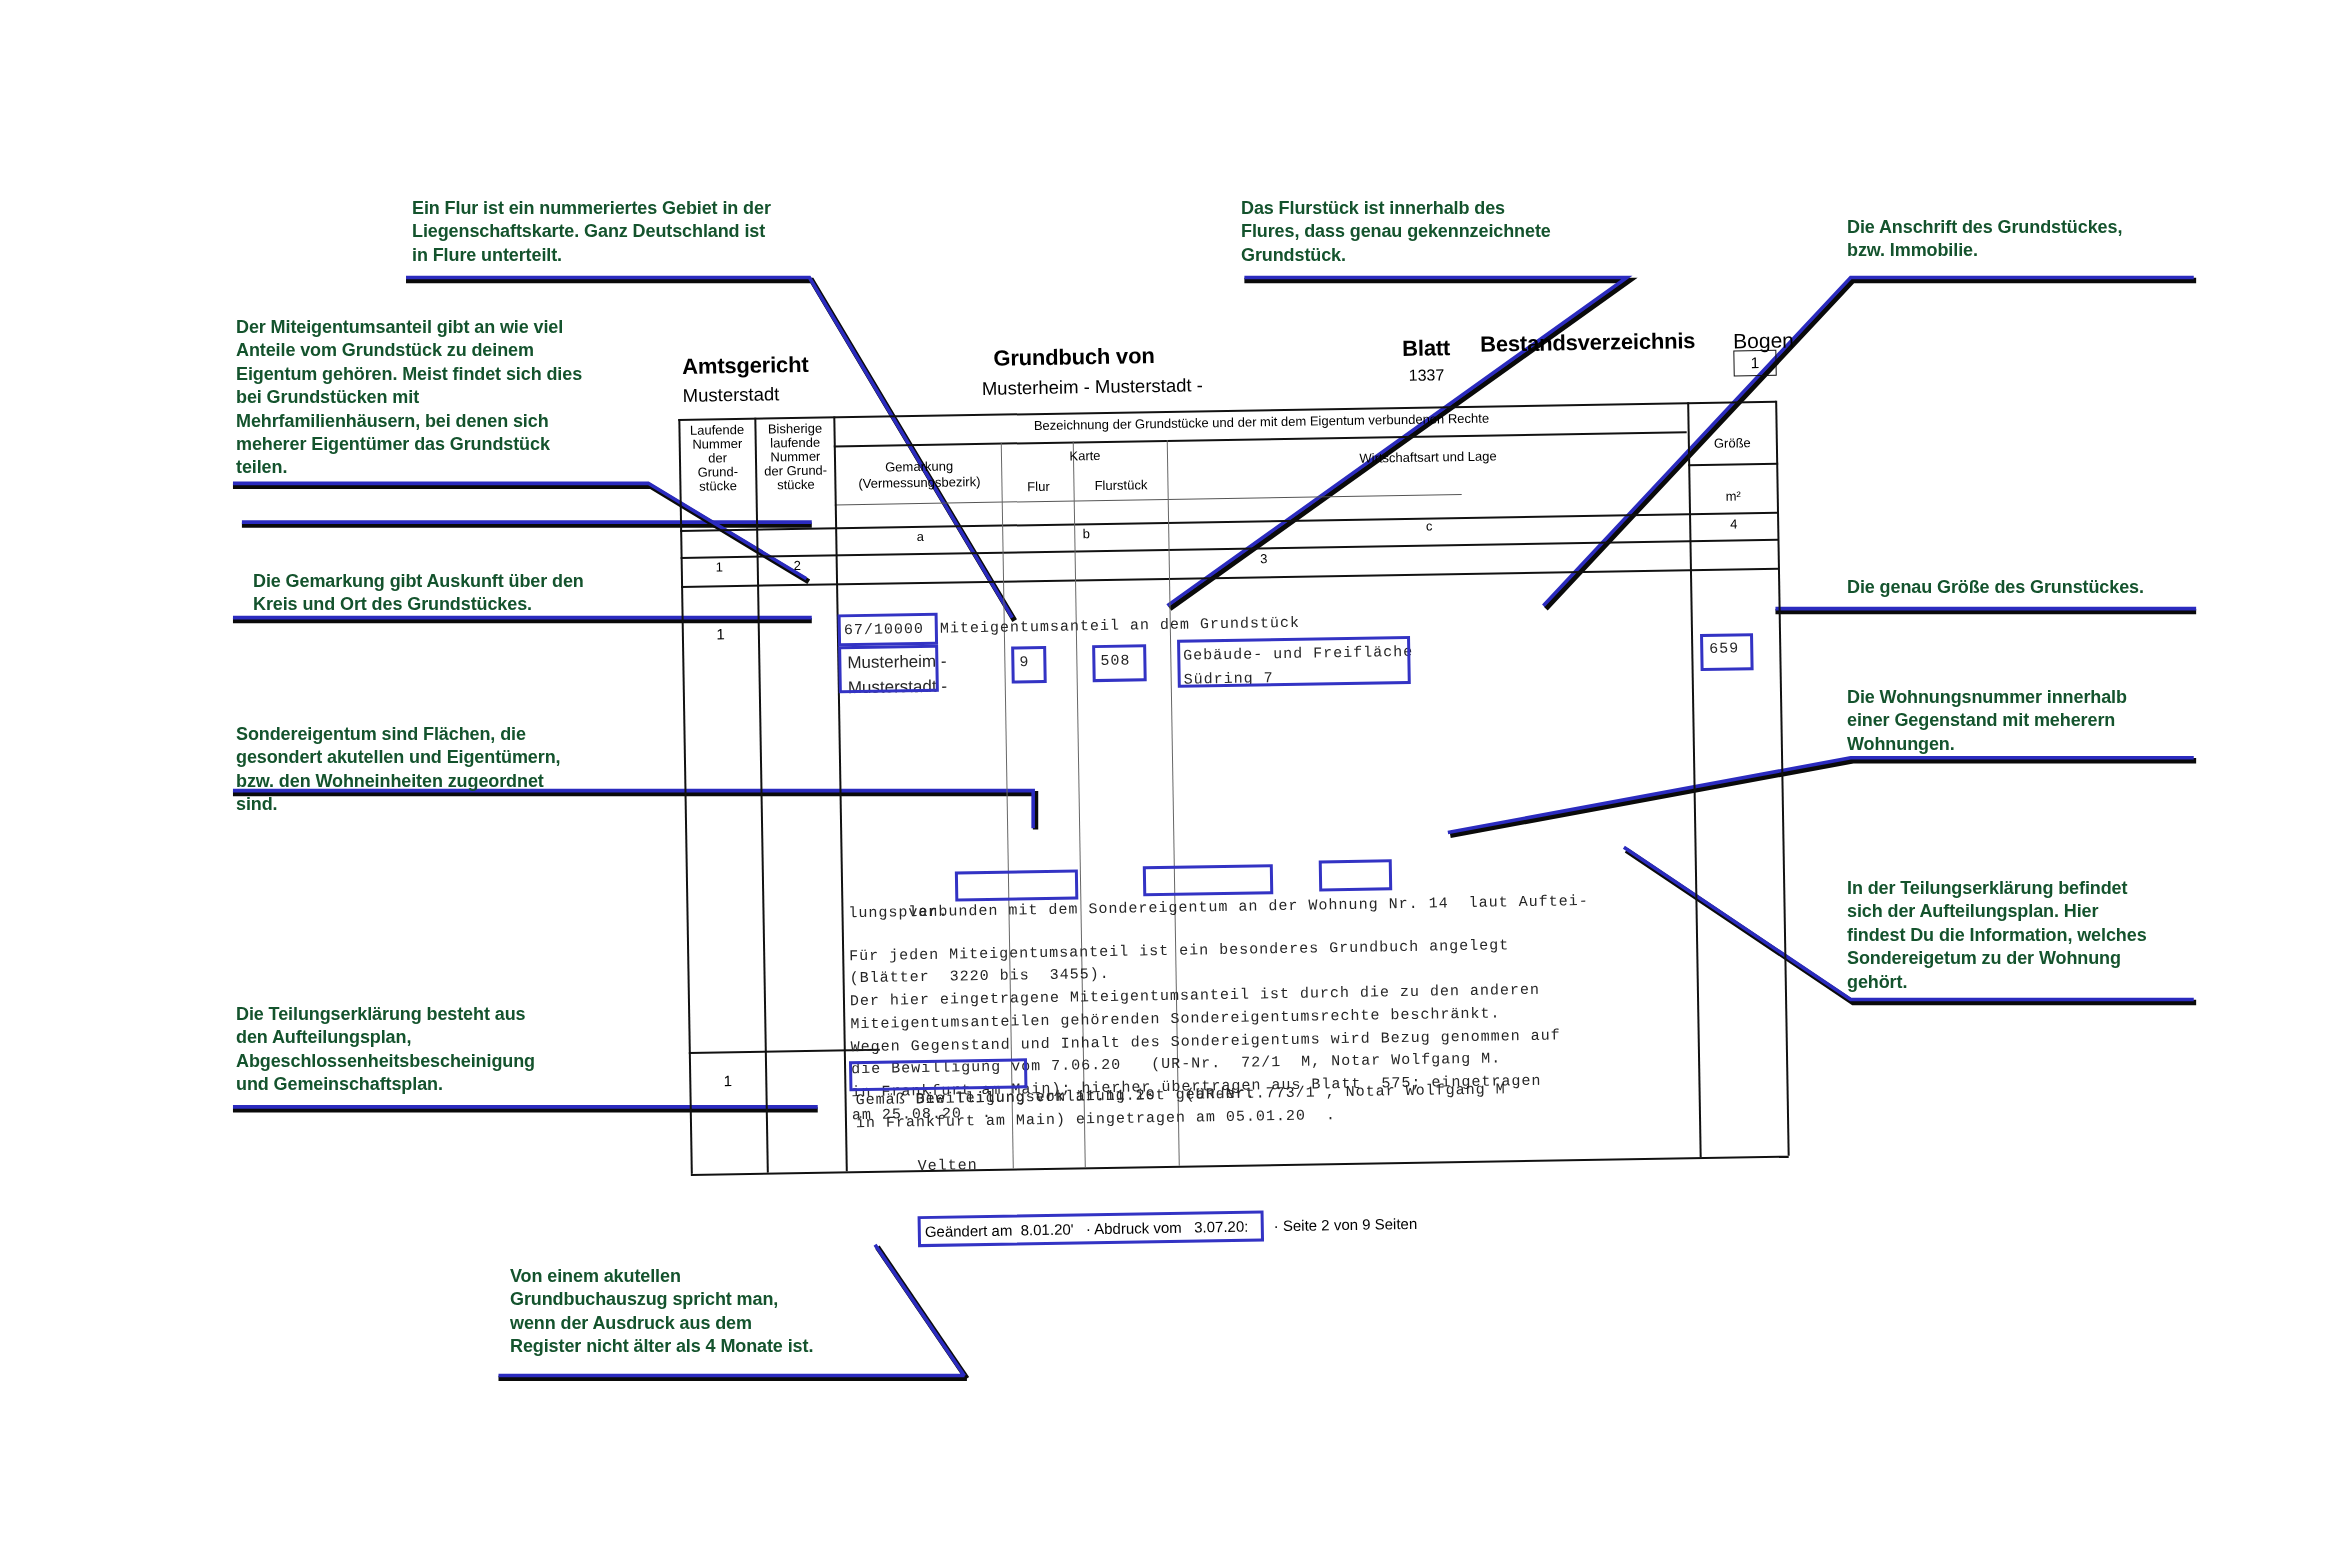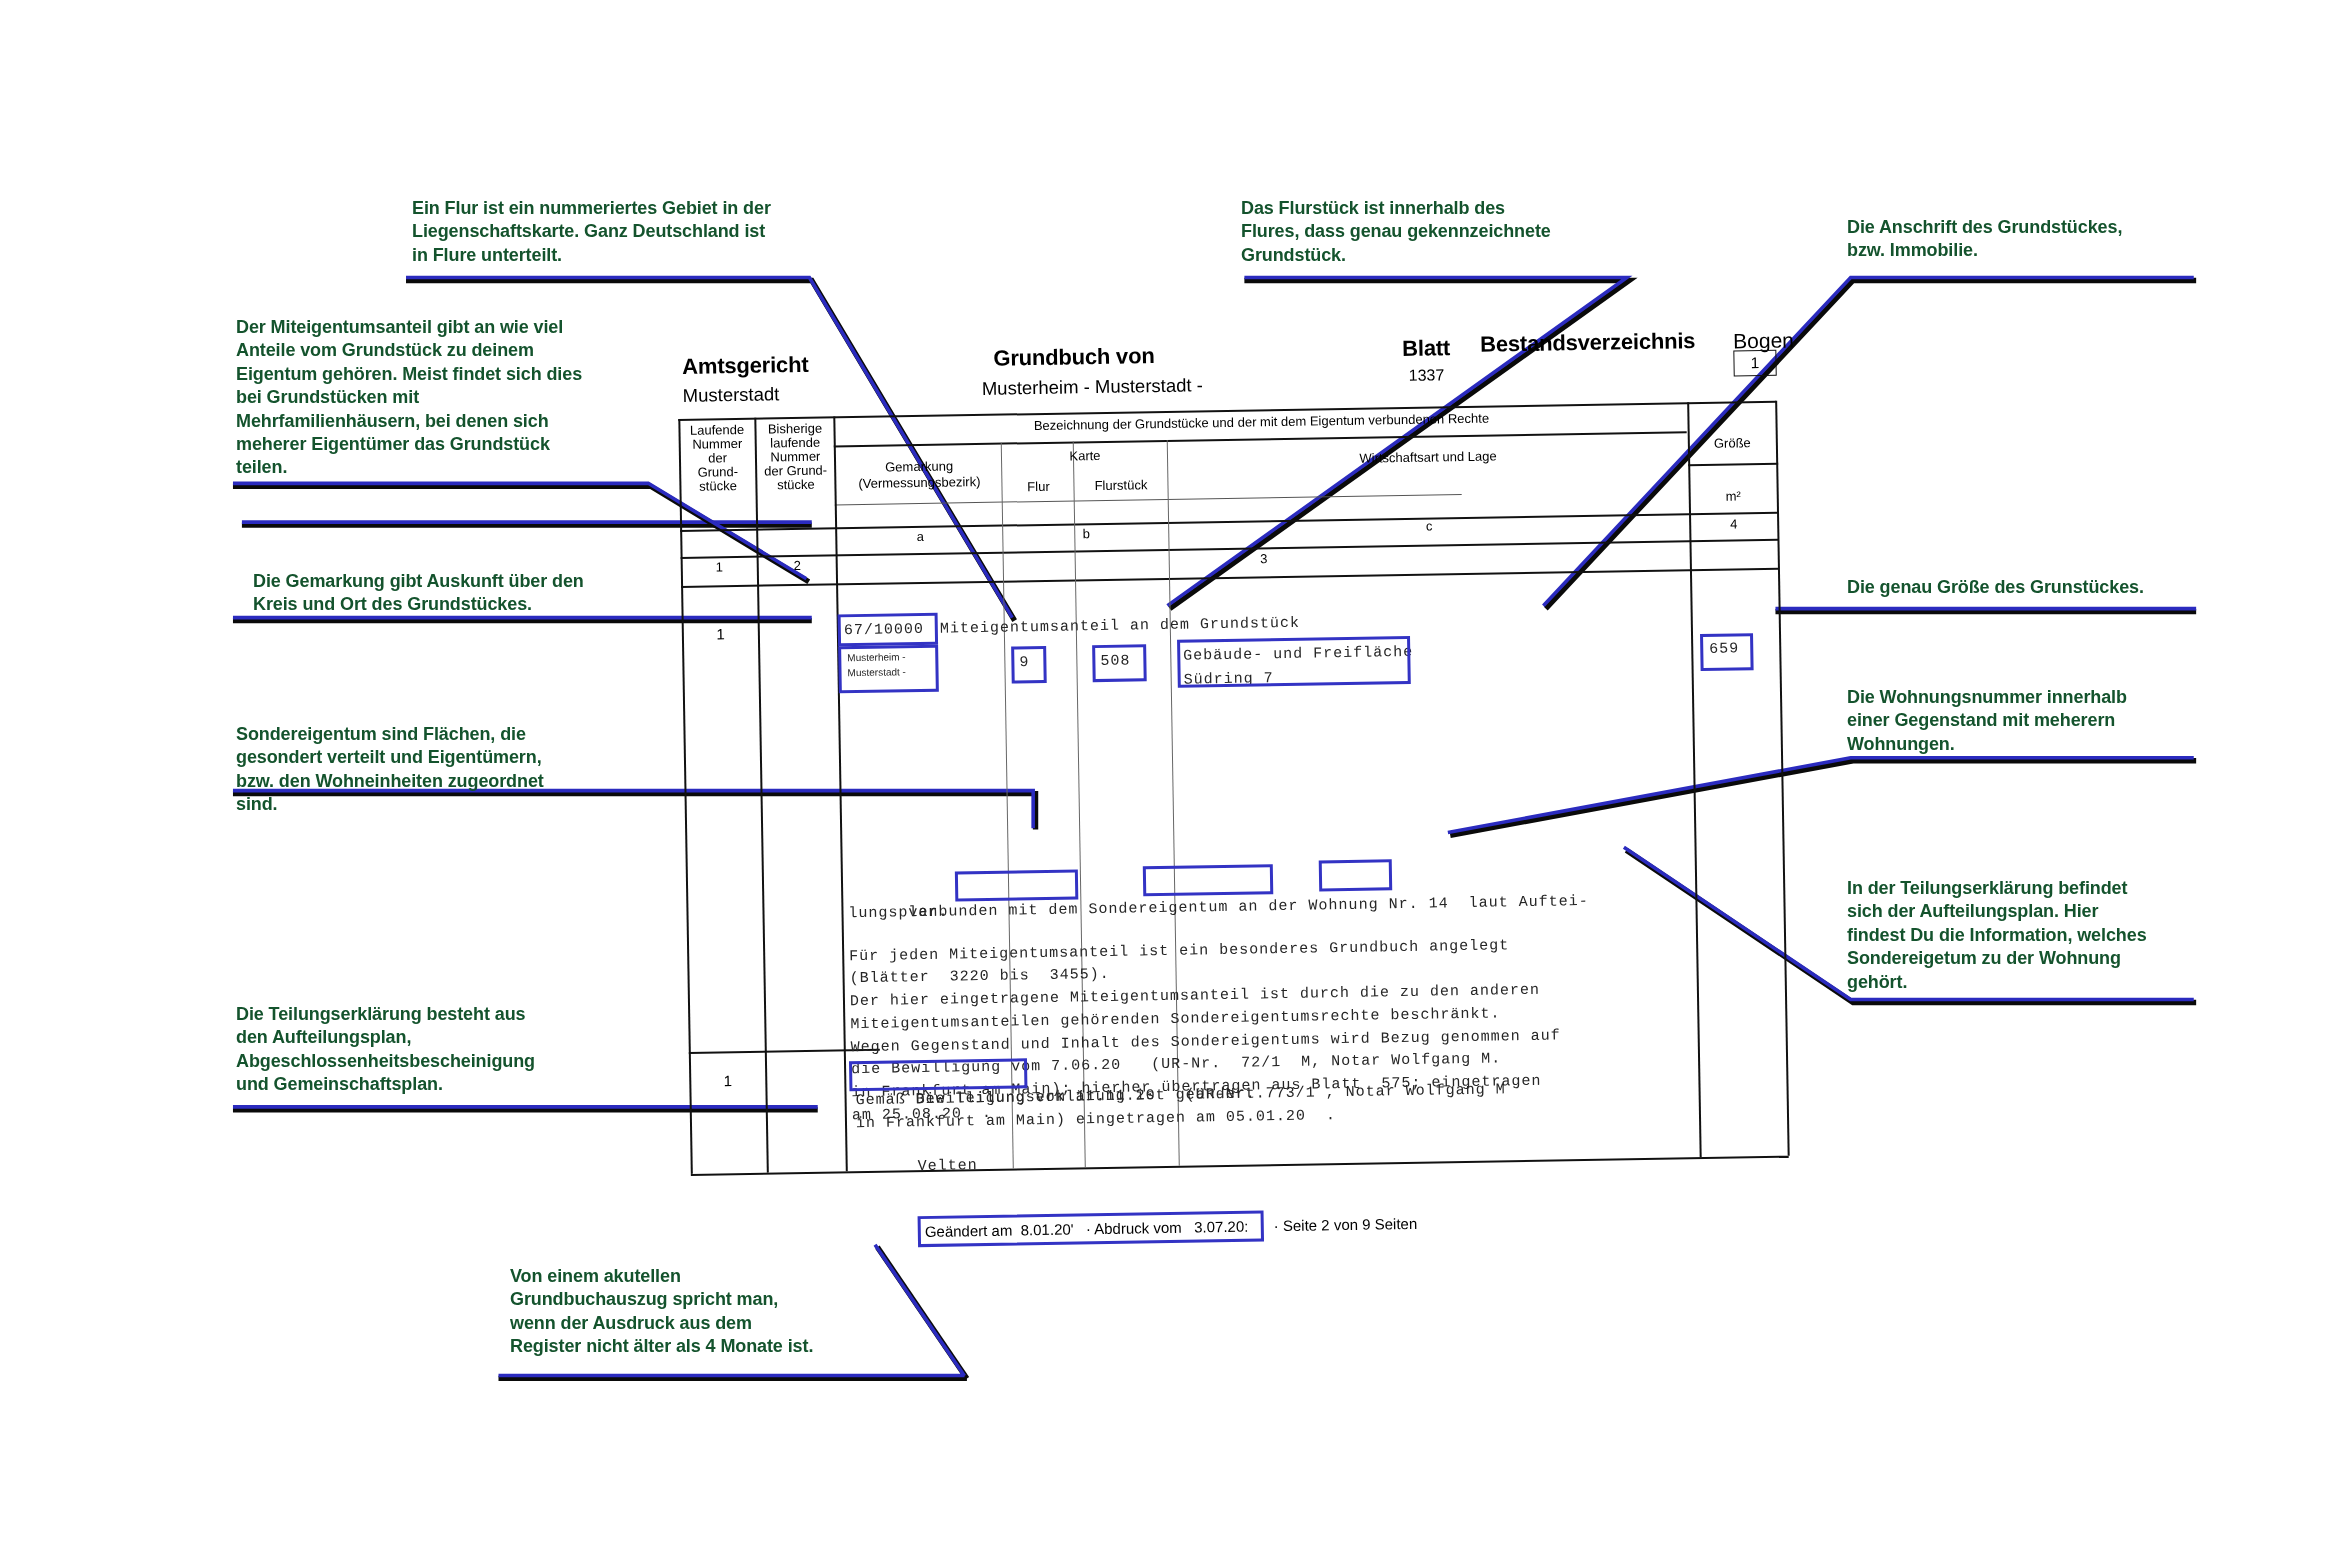--- a/index.html
+++ b/index.html
@@ -128,21 +128,21 @@
 Mehrfamilienhäusern, bei denen sich
 meherer Eigentümer das Grundstück
 teilen.</div>
 
 <div class="anno" style="left:236px;top:570px;width:412px;margin-left:17px;">Die Gemarkung gibt Auskunft über den
 Kreis und Ort des Grundstückes.</div>
 
 <div class="anno" style="left:1847px;top:576px;width:370px;">Die genau Größe des Grunstückes.</div>
 
 <div class="anno" style="left:236px;top:723px;width:406px;">Sondereigentum sind Flächen, die
-gesondert verteilt und Eigentümern,
+gesondert akutellen und Eigentümern,
 bzw. den Wohneinheiten zugeordnet
 sind.</div>
 
 <div class="anno" style="left:1847px;top:686px;width:370px;">Die Wohnungsnummer innerhalb
 einer Gegenstand mit meherern
 Wohnungen.</div>
 
 <div class="anno" style="left:1847px;top:877px;width:370px;">In der Teilungserklärung befindet
 sich der Aufteilungsplan. Hier
 findest Du die Information, welches
@@ -225,21 +225,21 @@
     <div class="cellh" style="left:3.6px;top:142px;width:70px;">1</div>
     <div class="cellh" style="left:79px;top:142px;width:75px;">2</div>
     <div class="cellh" style="left:159px;top:143px;width:848px;">3</div>
     <div class="cellh" style="left:1011px;top:116px;width:85px;">4</div>
 
     <div class="cellh" style="left:3.6px;top:208px;width:70px;font-size:15px;">1</div>
 
     <div class="mono" style="position:absolute;left:162px;top:203px;">67/10000</div>
     <div class="mono" style="position:absolute;left:258px;top:203px;">Miteigentumsanteil an dem Grundstück</div>
 
-    <div class="mono" style="position:absolute;left:165px;top:235px;font-family:'Liberation Sans',sans-serif;font-size:10px;letter-spacing:0;line-height:1.45;white-space:pre-line;">Musterheim -
+    <div class="mono" style="position:absolute;left:165px;top:235px;font-family:'Liberation Sans',sans-serif;font-size:17px;letter-spacing:0;line-height:1.45;white-space:pre-line;">Musterheim -
 Musterstadt -</div>
 
     <div class="mono" style="position:absolute;left:337px;top:238px;">9</div>
 
     <div class="mono" style="position:absolute;left:418px;top:238px;">508</div>
 
     <div class="mono" style="position:absolute;left:501px;top:234px;white-space:pre-line;">Gebäude- und Freifläche
 Südring 7</div>
 
     <div class="mono" style="position:absolute;left:1027px;top:236px;">659</div>

